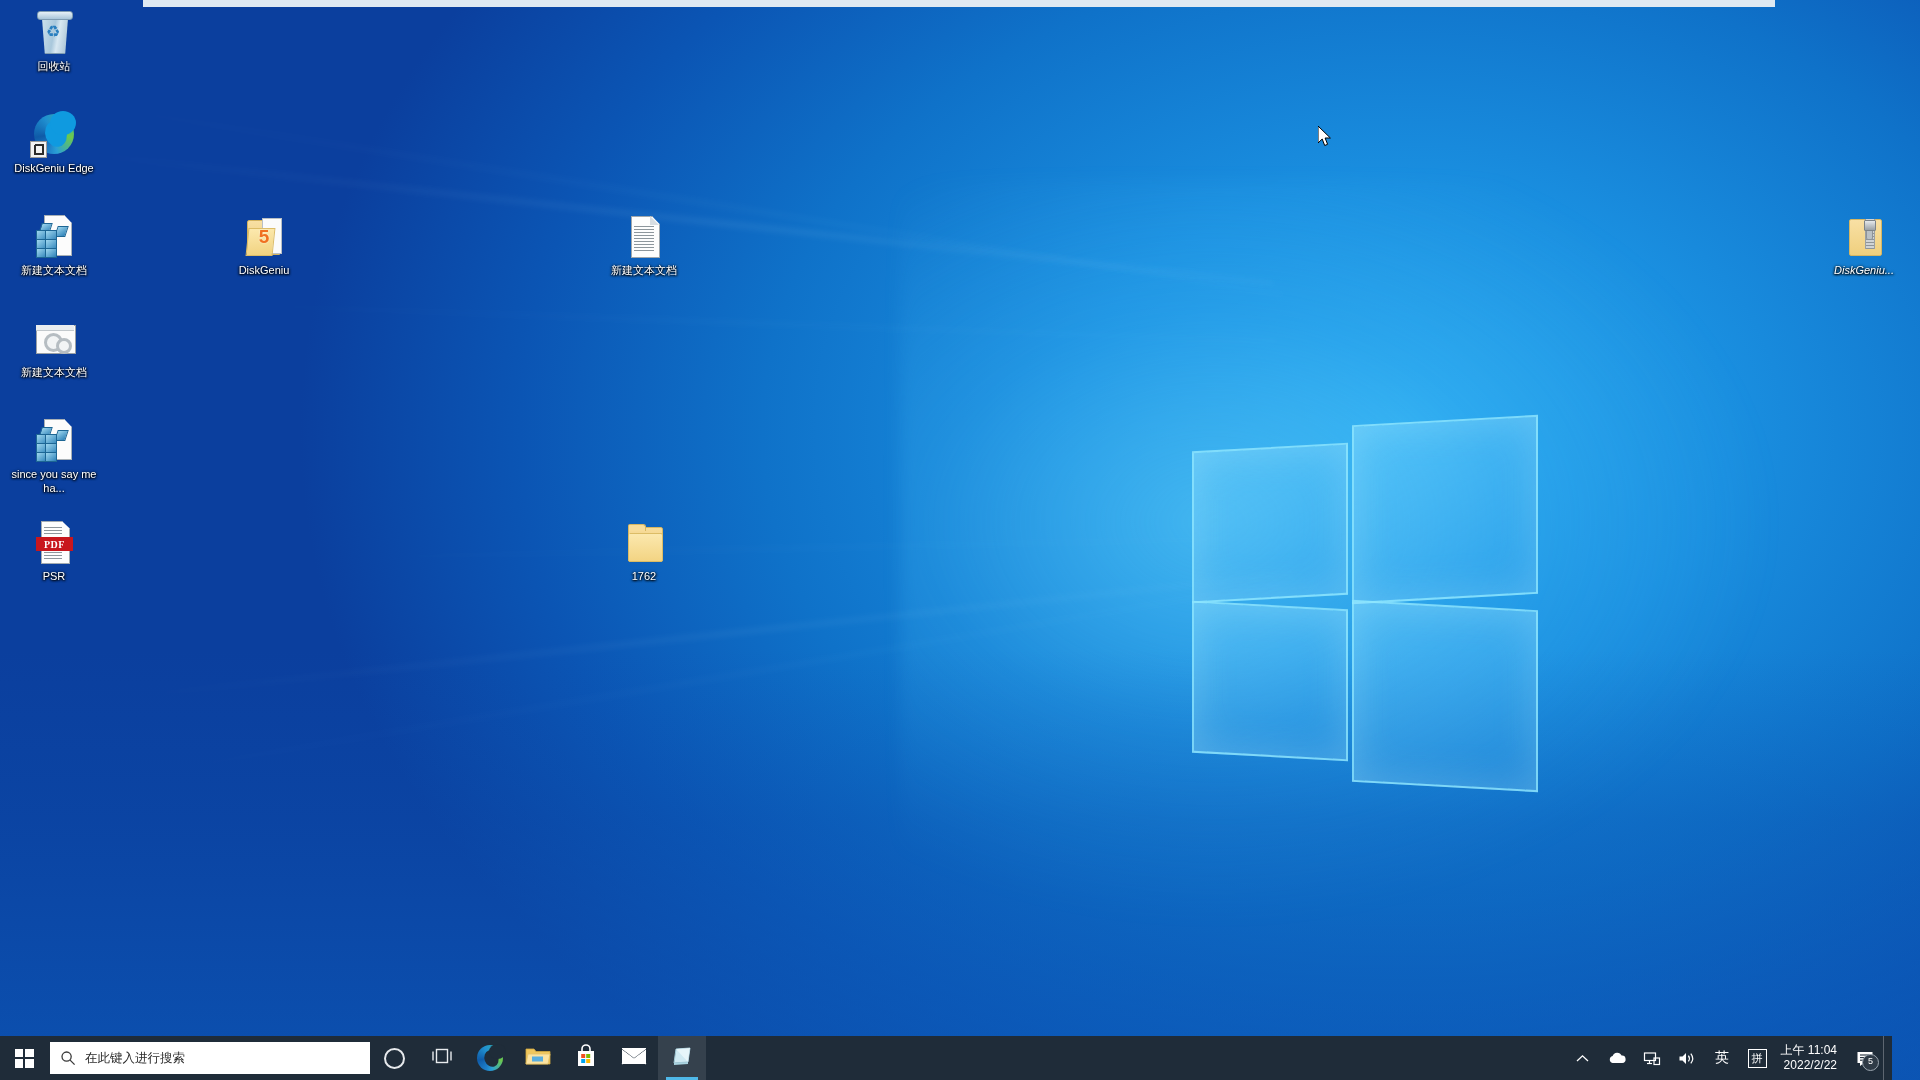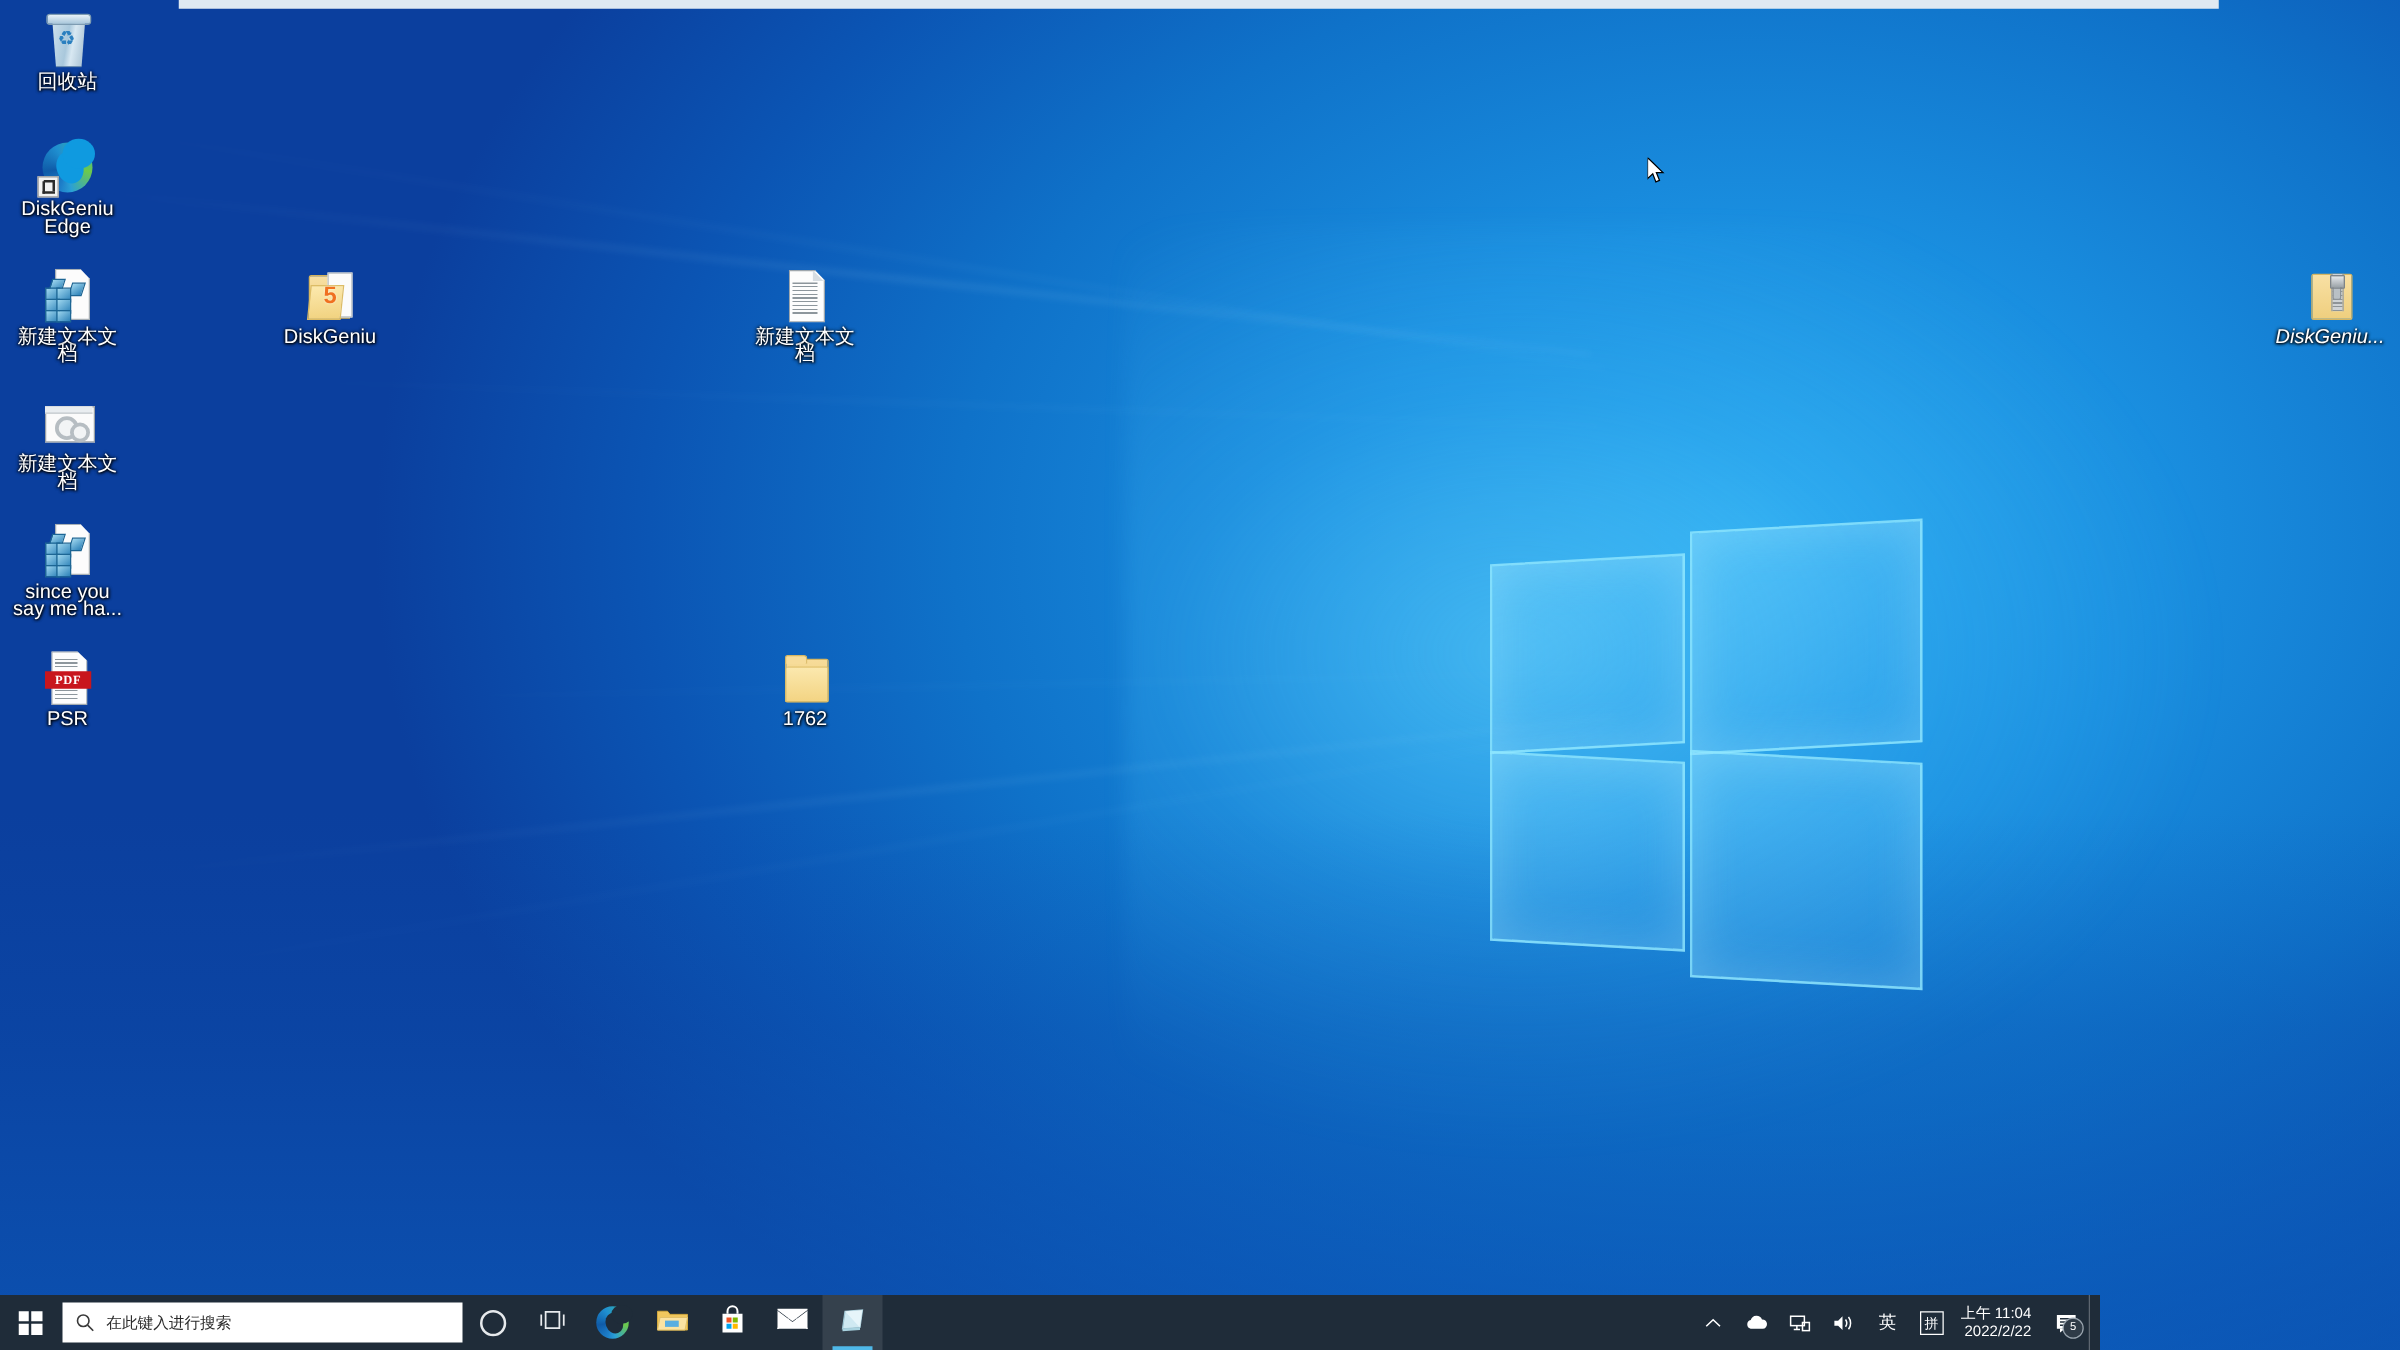--- a/index.html
+++ b/index.html
@@ -87,21 +87,21 @@
     text-align: center;
     cursor: default;
   }
   .icon-art {
     width: 48px;
     height: 48px;
     margin: 0 auto 3px auto;
     position: relative;
   }
   .icon-label {
-    font-size: 16px;
+    font-size: 11px;
     line-height: 14px;
     color: #ffffff;
     text-shadow: 0 0 3px rgba(0,0,0,0.95), 1px 1px 2px rgba(0,0,0,0.85), -1px 1px 2px rgba(0,0,0,0.7);
     word-wrap: break-word;
     max-width: 92px;
     margin: 0 auto;
   }
 
   
   .rb-body {
@@ -352,21 +352,21 @@
     position: absolute;
     left: 1318px; top: 126px;
     width: 14px; height: 22px;
     z-index: 60;
   }
 
   
   .taskbar {
     position: absolute;
     left: 0; bottom: 0;
-    width: 1680px; height: 44px;
+    width: 1892px; height: 44px;
     background: #1f2c39;
     display: flex;
     align-items: center;
     z-index: 50;
   }
   .start-btn {
     width: 48px; height: 44px;
     display: flex; align-items: center; justify-content: center;
     cursor: default;
   }

